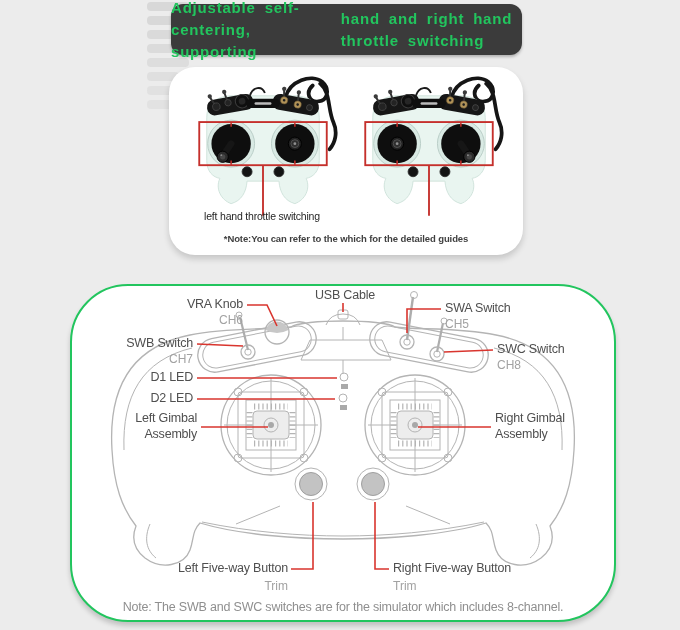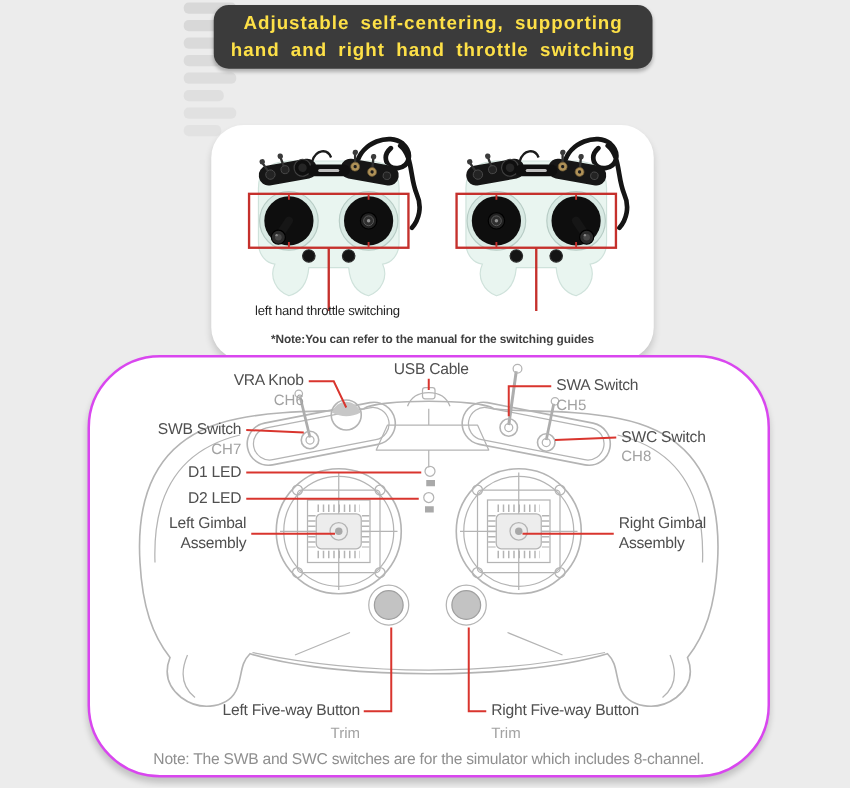--- a/index.html
+++ b/index.html
@@ -7,47 +7,47 @@
     width:680px;height:630px;position:relative;overflow:hidden;
     background:#ececec;
     font-family:"Liberation Sans","DejaVu Sans",sans-serif;
   }
   
   .strip{position:absolute;left:147px;top:2px;display:flex;flex-direction:column;gap:5px;align-items:flex-start;}
   .strip .bar{height:9px;border-radius:4px;background:#d8d8d8;}
   
   .banner{
     position:absolute;left:171px;top:4px;width:351px;height:51px;
-    background:#3b3b3b;border-radius:12px;color:#fde047;
-    display:flex;flex-direction:column;justify-content:center;align-items:center;
+    background:#3b3b3b;border-radius:12px;color:#22c55e;
+    display:flex;flex-direction:row;justify-content:center;align-items:center;
     font-weight:bold;font-size:15px;letter-spacing:.8px;word-spacing:4px;
     line-height:22px;box-shadow:0 2px 3px rgba(0,0,0,.25);
   }
   
   .top-panel{
-    position:absolute;left:169px;top:100px;width:354px;height:188px;
+    position:absolute;left:169px;top:67px;width:354px;height:188px;
     background:#fff;border-radius:26px;box-shadow:0 4px 6px rgba(0,0,0,.16);
   }
   .ctrl{position:absolute;width:150px;height:141px;}
   .ctrl-left{left:19px;top:8px;}
   .ctrl-right{left:185px;top:8px;}
   .caption{
     position:absolute;top:143px;width:160px;text-align:center;
     font-size:10.5px;letter-spacing:-.2px;color:#262626;
   }
   .caption-left{left:13px;}
   .caption-right{left:179px;}
   .panel-note{
     position:absolute;top:166px;left:0;width:354px;text-align:center;
     font-size:9.5px;font-weight:bold;color:#3f3f3f;letter-spacing:-.1px;
   }
   
   .diagram-panel{
     position:absolute;left:70px;top:284px;width:546px;height:338px;box-sizing:border-box;
-    background:#fff;border:2px solid #d946ef;border-radius:58px;
+    background:#fff;border:2px solid #22c55e;border-radius:58px;
     box-shadow:0 4px 5px rgba(0,0,0,.18);
   }
   .diagram-panel svg{position:absolute;left:-2px;top:-2px;}
   
   .cable{fill:none;stroke:#151515;stroke-width:4;stroke-linecap:round;}
   .tgl{stroke:#303030;stroke-width:2;stroke-linecap:round;}
   .hl{fill:none;stroke:#c5302c;stroke-width:2;}
   .o{fill:none;stroke:#b4b4b4;stroke-width:1.3;}
   .o2{fill:none;stroke:#b4b4b4;stroke-width:1;}
   .tick{stroke:#b4b4b4;stroke-width:6;stroke-dasharray:1.2 3;fill:none;}
@@ -181,21 +181,21 @@
       <circle cx="123" cy="87" r="2.8" fill="#474747"></circle>
       <circle cx="121.5" cy="85.3" r="1" fill="#8a8a8a"></circle>
     </g>
     <circle cx="63" cy="103" r="5.3" fill="#141414" stroke="#2e2e2e"></circle>
     <circle cx="97" cy="103" r="5.3" fill="#141414" stroke="#2e2e2e"></circle>
     <rect class="hl" x="12" y="50" width="136" height="46"></rect>
     <line class="hl" x1="80" y1="96" x2="80" y2="150"></line>
   </svg>
 
   <div class="caption caption-left">left hand throttle switching</div>
-  <div class="panel-note">*Note:You can refer to the manual for the switching guides</div>
+  <div class="panel-note">*Note:You can refer to the which for the detailed guides</div>
 </div>
 
 <div class="diagram-panel">
   <svg width="546" height="338" viewBox="0 0 546 338">
 
     <g>
       <path class="o" d="M42 166 C38 100 64 62 120 51 C158 43 200 46 221 43 C231 35 315 35 325 43 C346 46 388 43 426 51 C482 62 508 100 504 166 C502 202 494 224 480 242 C485 255 481 266 471 274 C455 286 432 282 426 266 C422 255 424 247 416 239 C376 251 318 255 273 255 C228 255 170 251 130 239 C122 247 124 255 120 266 C114 282 91 286 75 274 C65 266 61 255 66 242 C52 224 44 202 42 166 Z"></path>
       <path class="o2" d="M54 166 C52 112 72 76 122 64"></path>
       <path class="o2" d="M492 166 C494 112 474 76 424 64"></path>
       <path class="o2" d="M132 238 C180 248 230 252 273 252 C316 252 366 248 414 238"></path>

